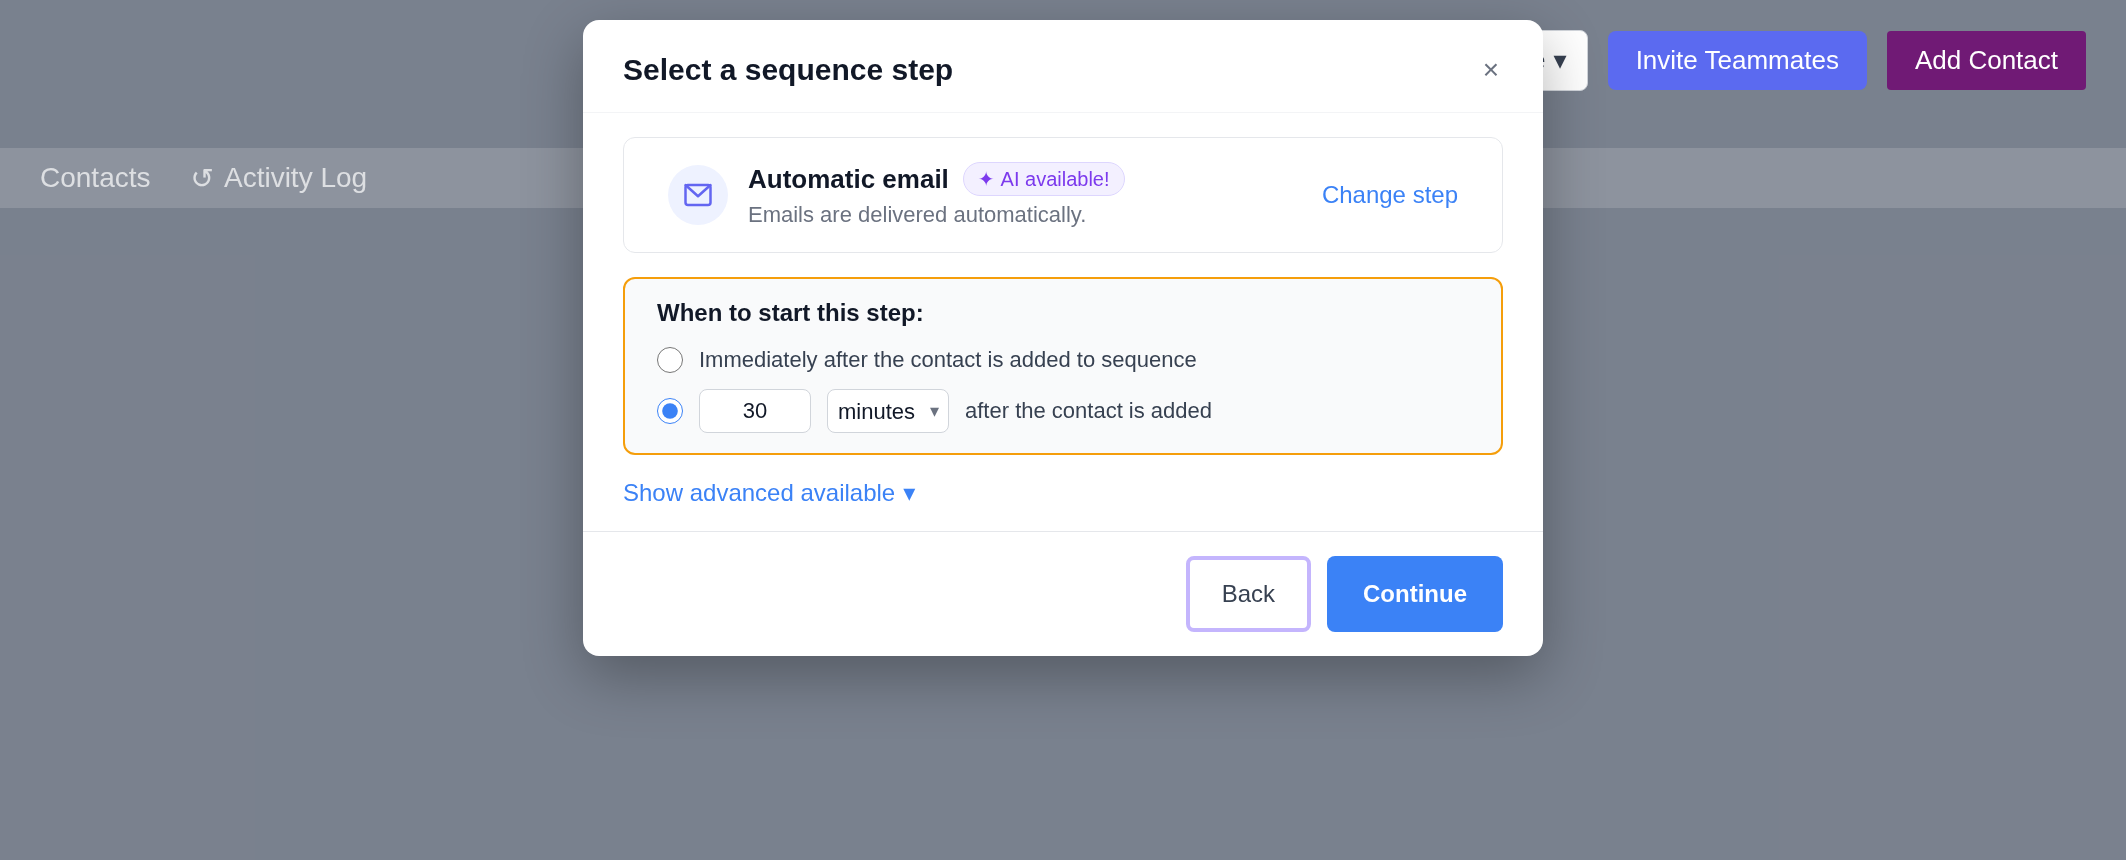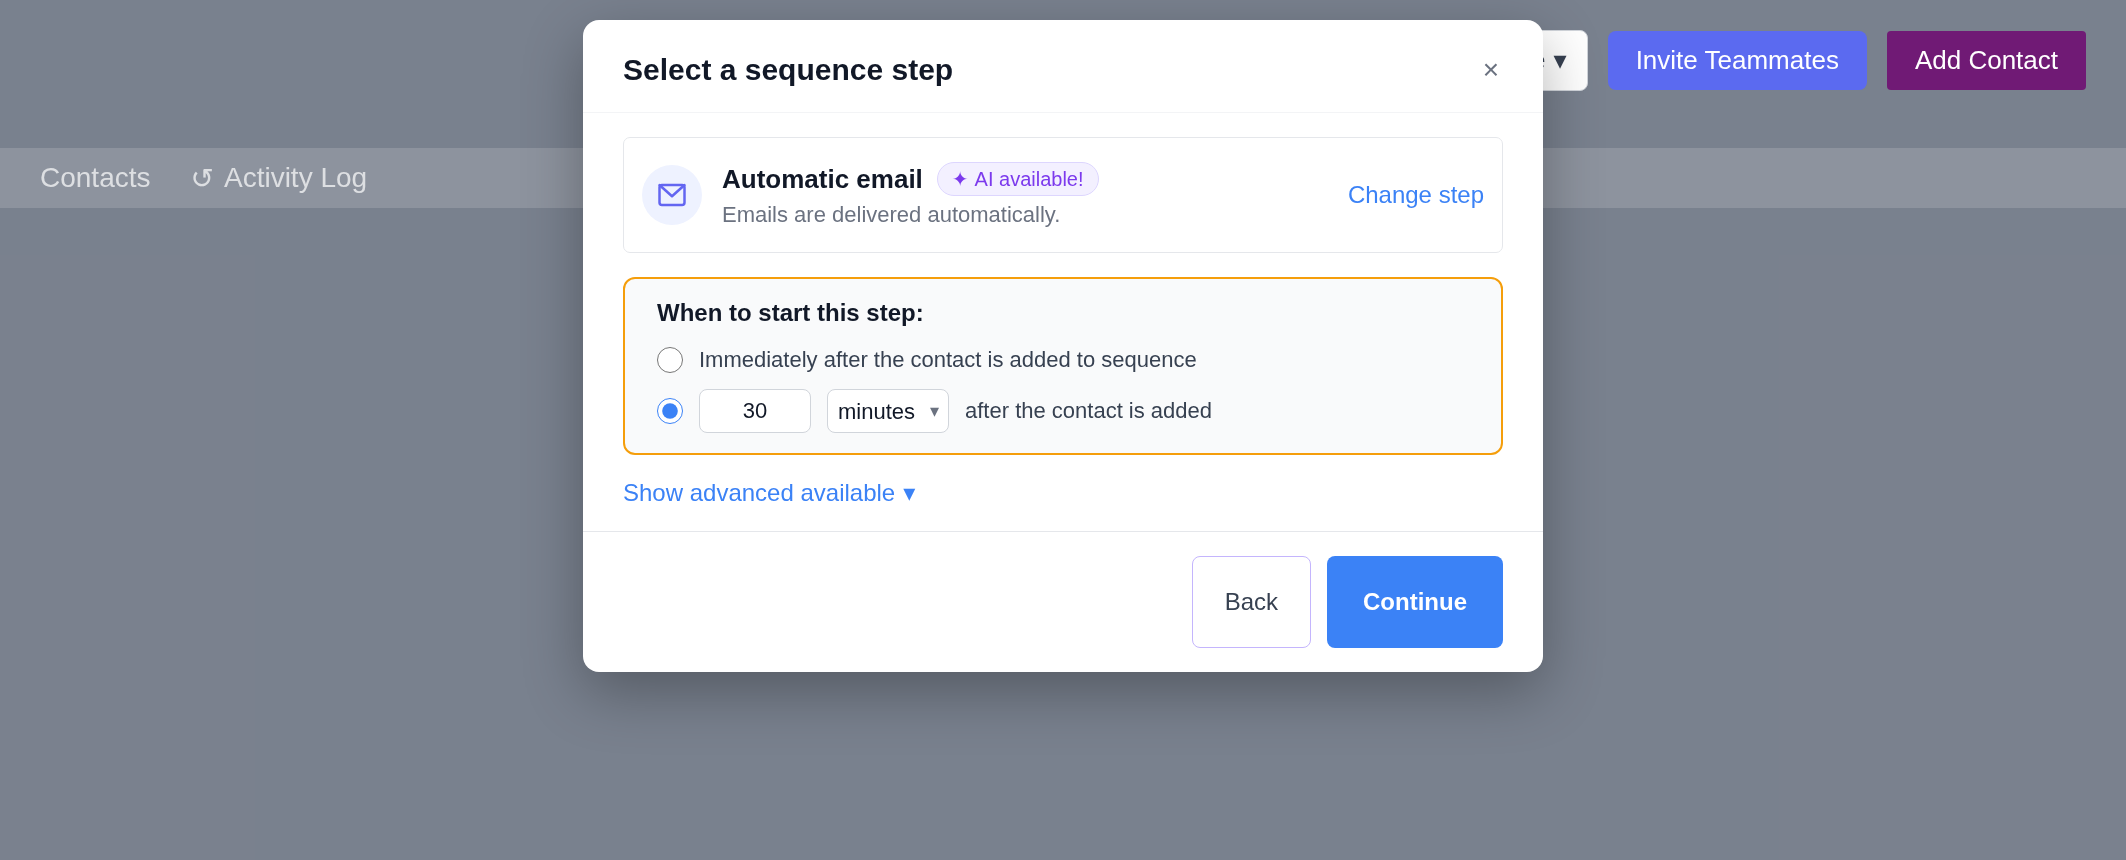--- a/index.html
+++ b/index.html
@@ -126,22 +126,22 @@
       color: #6b7280;
       font-size: 28px;
       line-height: 1;
       padding: 4px;
     }
 
     
     .step-card {
       margin: 24px 40px;
       border: 1px solid #e5e7eb;
-      border-radius: 7px;
-      padding: 24px 18px;
+      border-radius: 12px;
+      padding: 24px 44px;
       display: flex;
       align-items: center;
       gap: 20px;
       background: white;
     }
     .email-icon-wrap {
       width: 60px;
       height: 60px;
       border-radius: 50%;
       background: #eef2ff;
@@ -291,33 +291,33 @@
     
     .modal-footer {
       border-top: 1px solid #e5e7eb;
       padding: 24px 40px;
       display: flex;
       justify-content: flex-end;
       gap: 16px;
     }
     .back-btn {
       background: white;
-      border: 1px solid #c4b5fd;
+      border: 4px solid #c4b5fd;
       border-radius: 8px;
       padding: 14px 32px;
       font-size: 24px;
       color: #374151;
       cursor: pointer;
       font-weight: 500;
     }
     .continue-btn {
       background: #3b82f6;
       border: none;
       border-radius: 8px;
-      padding: 32px 36px;
+      padding: 24px 36px;
       font-size: 24px;
       color: white;
       cursor: pointer;
       font-weight: 600;
     }
   </style>
 </head>
 <body>
 
 <div class="bg-overlay">

